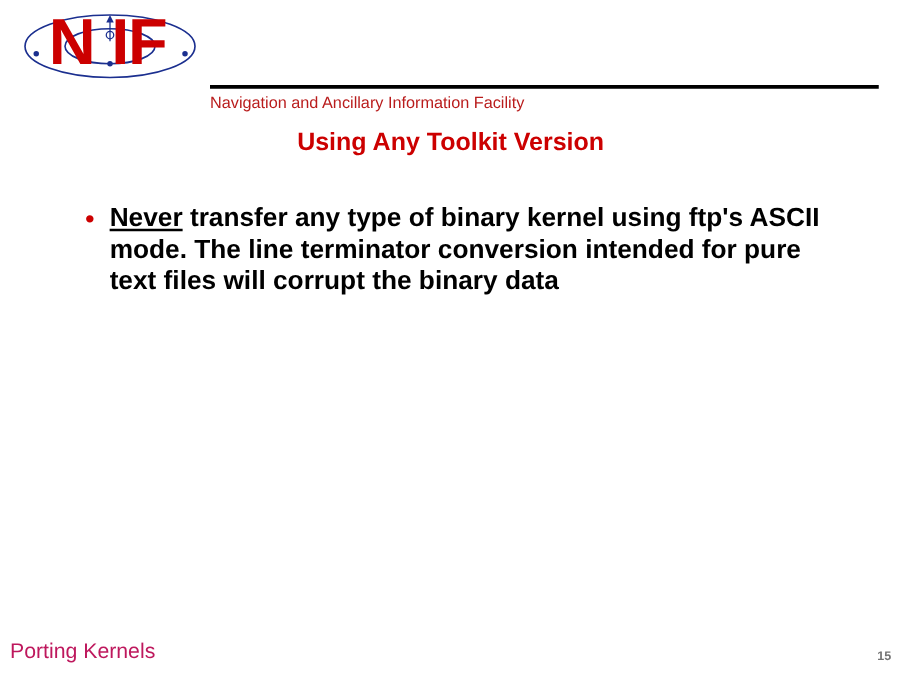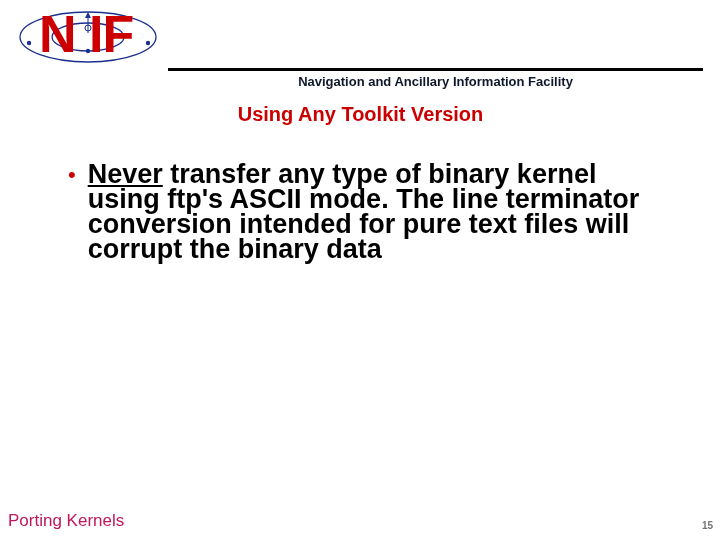--- a/index.html
+++ b/index.html
@@ -48,23 +48,22 @@
     font-weight: bold;
     color: #000;
     padding-left: 8px;
     padding-right: 4px;
   }
   .subtitle-row {
     margin: 4px 18px 0 168px;
     border-top: 3px solid #000;
     padding-top: 3px;
     font-size: 13px;
-    font-weight: bold;
-    color: #0f172a;
-    text-align: center;
+    font-weight: normal;
+    color: #b91c1c;
   }
   .section-heading {
     text-align: center;
     font-size: 20px;
     font-weight: bold;
     color: #cc0000;
     margin-top: 14px;
   }
   .content {
     margin: 36px 60px 0 68px;
@@ -74,21 +73,21 @@
     align-items: flex-start;
   }
   .bullet-marker {
     color: #cc0000;
     font-size: 22px;
     line-height: 25px;
     margin-right: 12px;
     flex-shrink: 0;
   }
   .bullet-text {
-    font-size: 27px;
+    font-size: 21px;
     font-weight: bold;
     color: #000;
     line-height: 25px;
   }
   .never {
     text-decoration: underline;
   }
   .footer-left {
     position: absolute;
     left: 8px;

